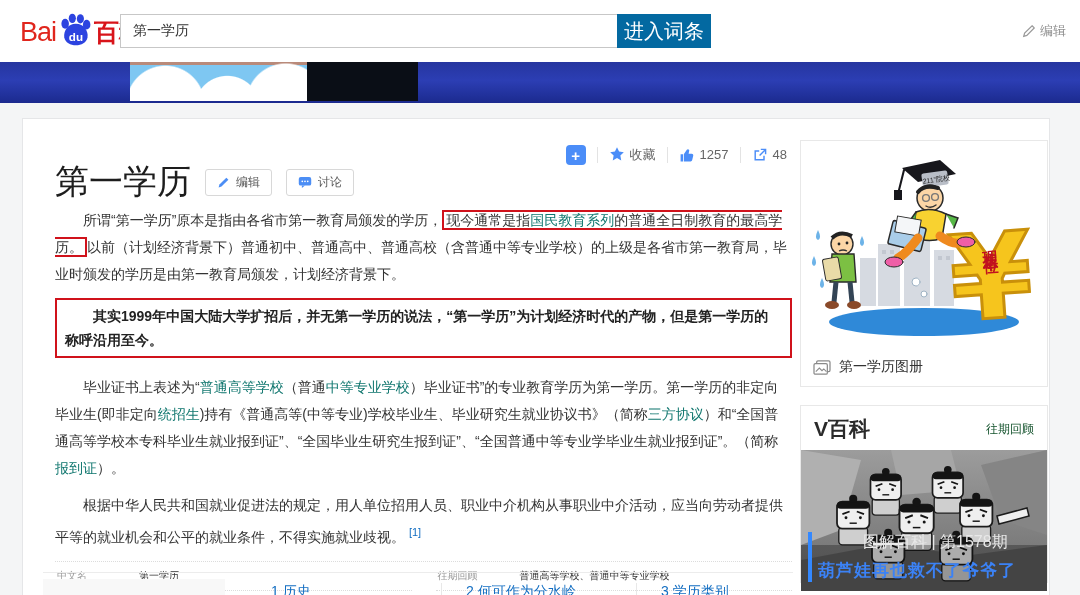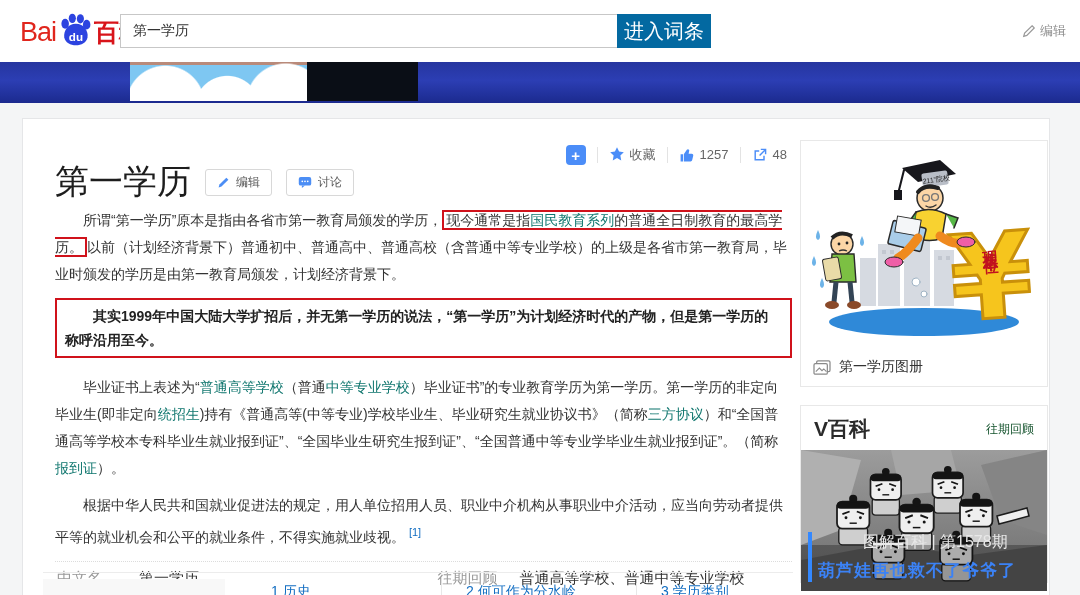--- a/index.html
+++ b/index.html
@@ -41,21 +41,21 @@
   
   .article-body { position:absolute; left:32px; top:88px; width:737px; }
   .para { font-size:14px; line-height:27px; color:#333; text-indent:2em; margin-bottom:10px; }
   .blink { color:#0f766e; cursor:pointer; }
   .red-inline { border:2px solid #d0121b; padding:0 2px; }
   .red-block { border:2px solid #d0121b; font-weight:bold; color:#222; font-size:14px; line-height:24px; padding:4px 8px; text-indent:2em; margin:6px 0 16px 0; }
   .sup-ref { color:#136ec2; font-size:11px; vertical-align:super; cursor:pointer; }
 
   
   .infobox { margin-top:6px; border-top:1px dotted #dcdcdc; display:grid; grid-template-columns:1fr 1fr; column-gap:24px; }
-  .ib-cell { display:flex; border-bottom:1px dotted #dcdcdc; padding:7px 0 7px 2px; font-size:15px; }
+  .ib-cell { display:flex; border-bottom:1px dotted #dcdcdc; padding:7px 0 7px 2px; font-size:10px; }
   .ib-label { width:82px; flex-shrink:0; color:#999; }
   .ib-value { color:#333; }
 
   
   .toc-strip { position:absolute; left:20px; top:453px; width:750px; border-top:1px solid #ececec; padding-top:6px; display:flex; }
   .toc-side { width:182px; height:40px; background:#f8f8f8; margin-right:46px; }
   .toc-links { display:flex; align-items:flex-start; gap:0; padding-top:4px; }
   .toc-link { color:#136ec2; font-size:14px; cursor:pointer; width:170px; }
   .toc-div { width:1px; height:26px; background:#e8e8e8; margin:0 24px 0 0; }
 

